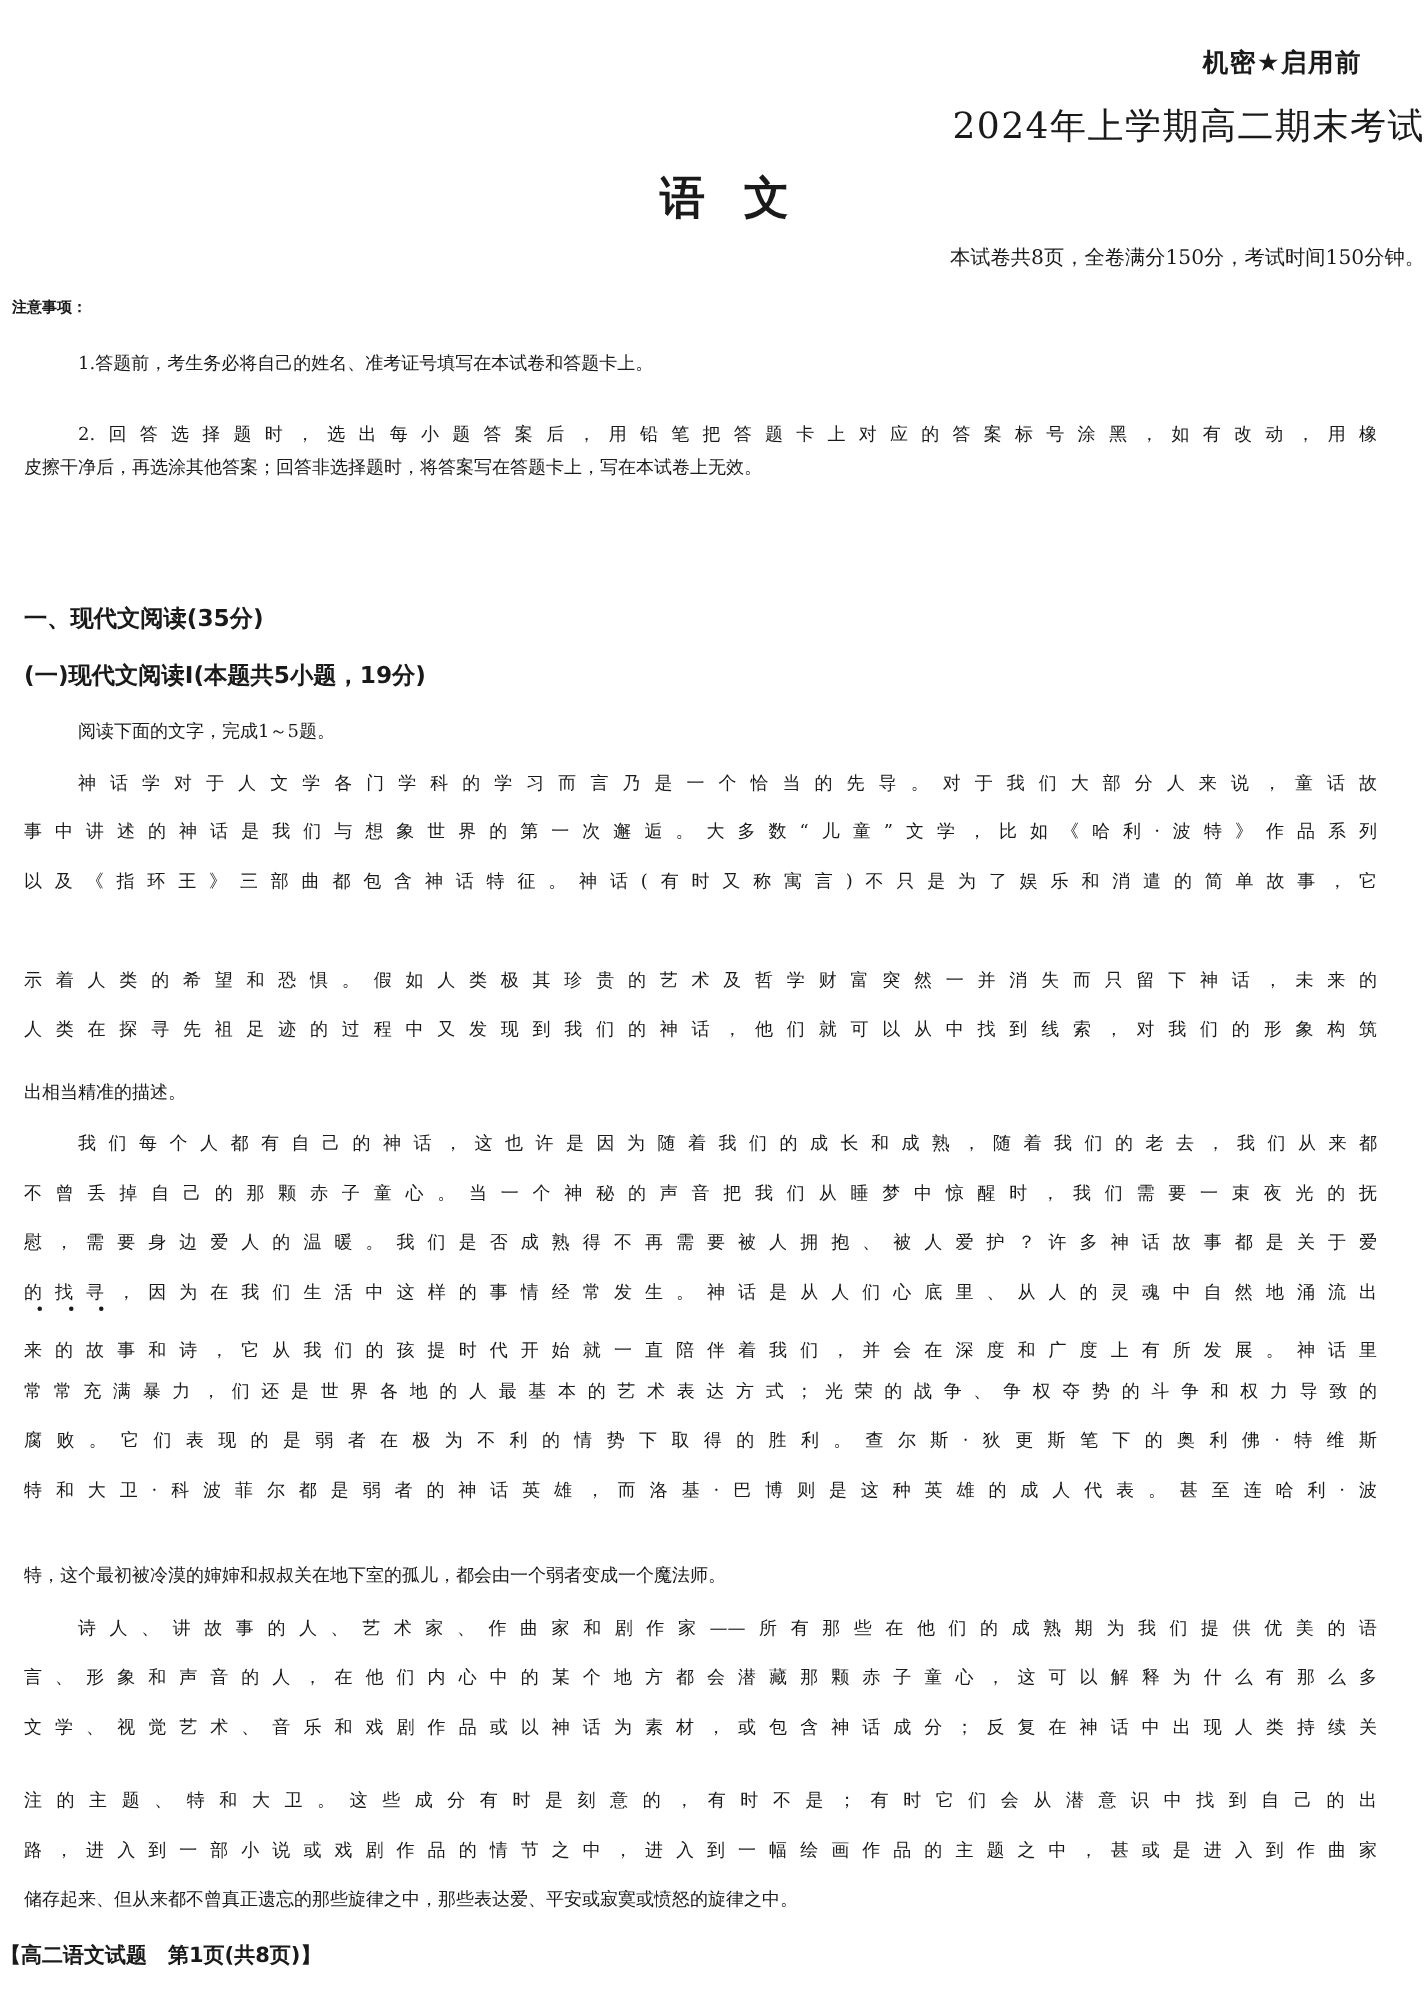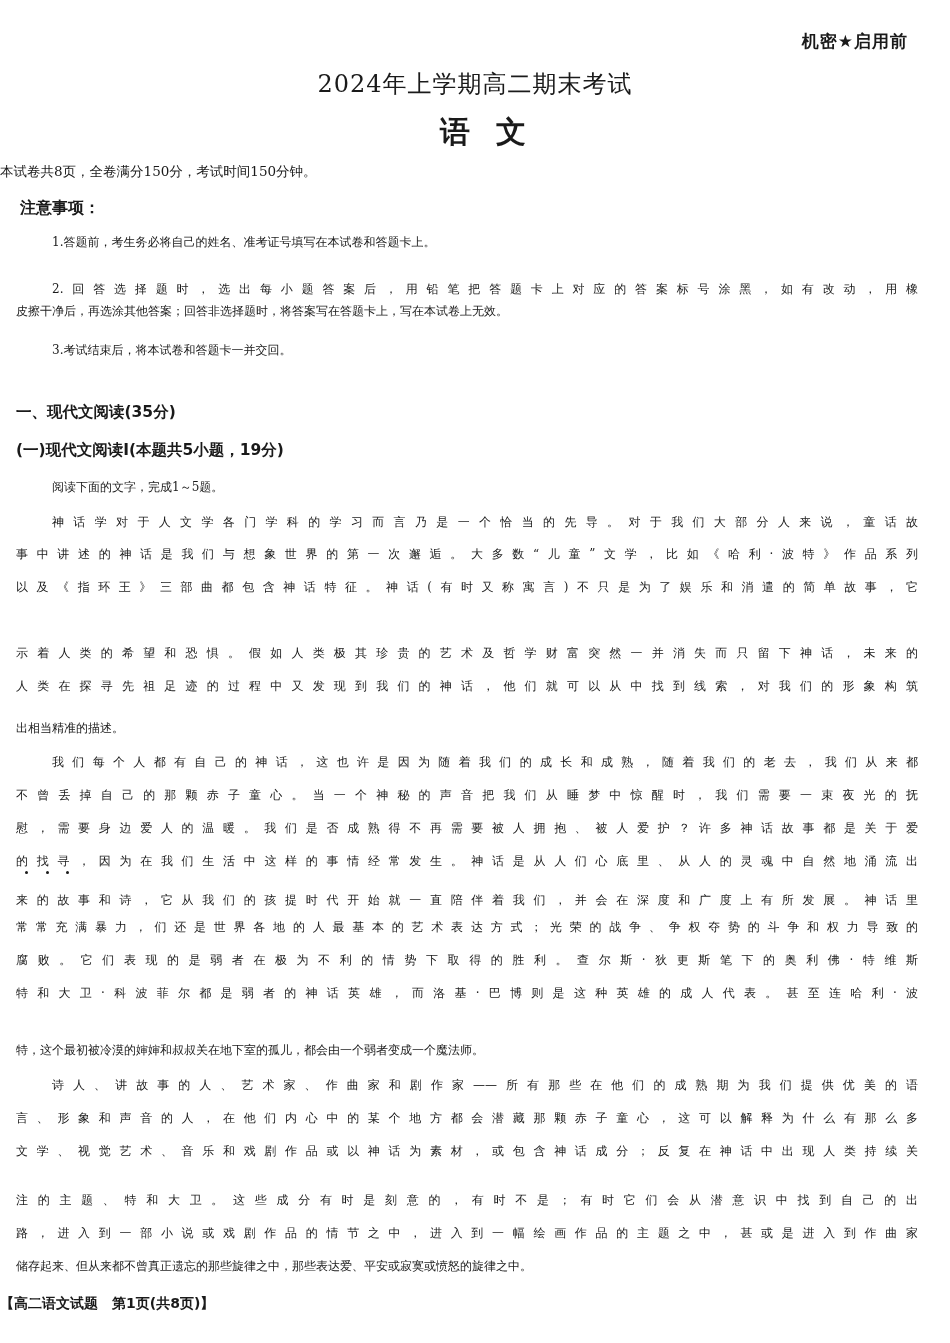--- a/index.html
+++ b/index.html
@@ -7,35 +7,35 @@
     width: 950px; height: 1343px; position: relative; overflow: hidden;
     font-family: "DejaVu Serif", "Liberation Serif", serif;
     color: #1a1a1a;
   }
   .page { position: absolute; left: 0; top: 0; width: 950px; height: 1343px; border-radius: 23px; }
   .confidential {
     position: absolute; right: 42px; top: 30px;
     font-family: "DejaVu Sans", sans-serif; font-weight: bold; font-size: 17px; letter-spacing: 1px;
   }
   .exam-title {
-    position: absolute; left: 0; width: 950px; top: 68px; text-align: center;
+    position: absolute; left: 0; width: 950px; top: 68px; text-align: right;
     font-size: 24px; letter-spacing: 1px;
   }
   .subject {
     position: absolute; left: 0; width: 950px; top: 112px; text-align: center;
     font-family: "DejaVu Sans", sans-serif; font-weight: bold; font-size: 30px; letter-spacing: 26px;
     padding-left: 42px; box-sizing: border-box;
   }
   .exam-info {
-    position: absolute; left: 0; width: 950px; top: 163px; text-align: left;
+    position: absolute; left: 0; width: 950px; top: 163px; text-align: right;
     font-size: 13.5px;
   }
   .notice-title {
-    position: absolute; left: 20px; top: 198px;
-    font-family: Liberation Sans, sans-serif; font-weight: bold; font-size: 16px;
+    position: absolute; left: 8px; top: 198px;
+    font-family: Liberation Sans, sans-serif; font-weight: bold; font-size: 10px;
   }
   .line {
     position: absolute; left: 16px; width: 902px;
     font-size: 12px; line-height: 20px; white-space: nowrap;
     text-align: justify; text-align-last: justify;
   }
   .line.last { text-align-last: left; }
   .line.indent { padding-left: 36px; width: 866px; }
   .section-title {
     position: absolute; left: 16px;
@@ -58,21 +58,20 @@
 
   <div class="confidential">机密★启用前</div>
   <div class="exam-title">2024年上学期高二期末考试</div>
   <div class="subject">语文</div>
   <div class="exam-info">本试卷共8页，全卷满分150分，考试时间150分钟。</div>
 
   <div class="notice-title">注意事项：</div>
   <div class="line indent last" style="top:232px">1.答题前，考生务必将自己的姓名、准考证号填写在本试卷和答题卡上。</div>
   <div class="line indent" style="top:279px">2.回答选择题时，选出每小题答案后，用铅笔把答题卡上对应的答案标号涂黑，如有改动，用橡</div>
   <div class="line last" style="top:301px">皮擦干净后，再选涂其他答案；回答非选择题时，将答案写在答题卡上，写在本试卷上无效。</div>
-  <div class="line indent last" style="top:340px">3.考试结束后，将本试卷和答题卡一并交回。</div>
 
   <div class="section-title" style="top:402px">一、现代文阅读(35分)</div>
   <div class="section-title" style="top:440px">(一)现代文阅读Ⅰ(本题共5小题，19分)</div>
   <div class="line indent last" style="top:477px">阅读下面的文字，完成1～5题。</div>
 
   <div class="line indent" style="top:512px">神话学对于人文学各门学科的学习而言乃是一个恰当的先导。对于我们大部分人来说，童话故</div>
   <div class="line" style="top:544px">事中讲述的神话是我们与想象世界的第一次邂逅。大多数“儿童”文学，比如《哈利·波特》作品系列</div>
   <div class="line" style="top:577px">以及《指环王》三部曲都包含神话特征。神话(有时又称寓言)不只是为了娱乐和消遣的简单故事，它</div>
   <div class="line" style="top:643px">示着人类的希望和恐惧。假如人类极其珍贵的艺术及哲学财富突然一并消失而只留下神话，未来的</div>
   <div class="line" style="top:676px">人类在探寻先祖足迹的过程中又发现到我们的神话，他们就可以从中找到线索，对我们的形象构筑</div>

